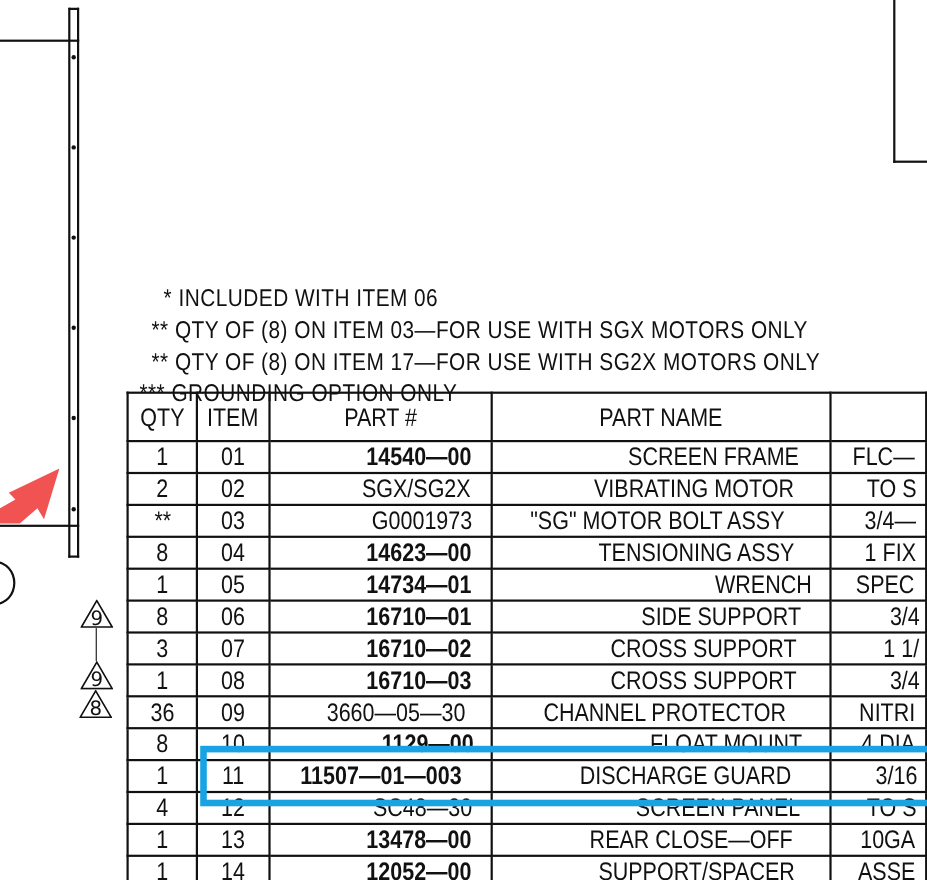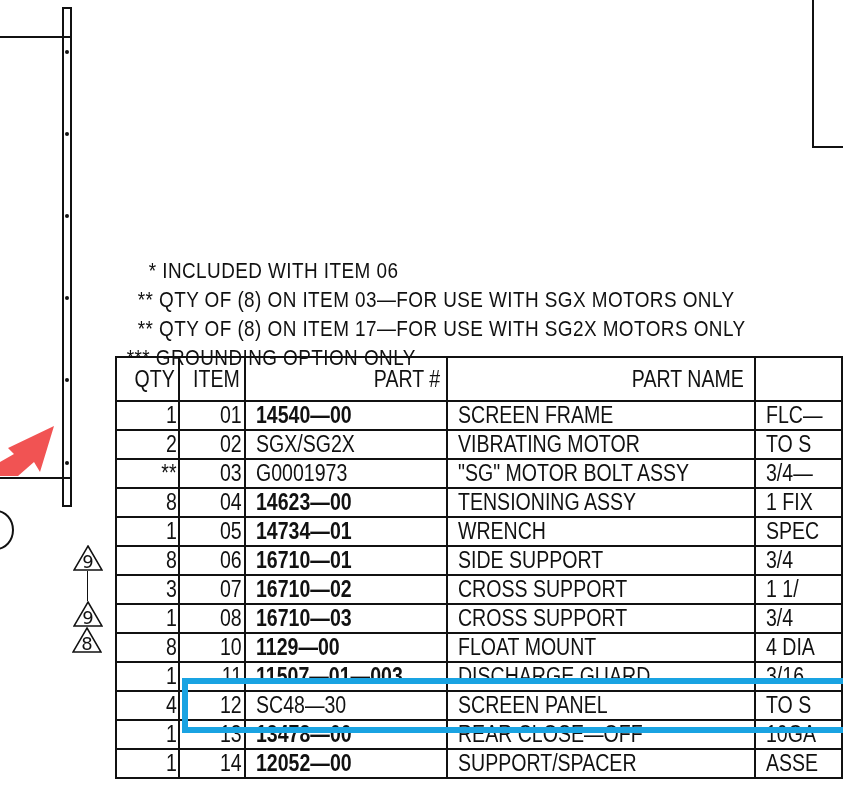--- a/index.html
+++ b/index.html
@@ -18,22 +18,22 @@
   .note { position:absolute; left:0; font-size:22px; letter-spacing:0.5px; white-space:pre;
           font-family:"Liberation Sans", sans-serif; transform:scaleX(0.86); transform-origin:left top; color:#111; }
 
   
   table.bom { position:absolute; left:115px; top:356px; border-collapse:collapse; table-layout:fixed; }
   table.bom td, table.bom th {
     border:2px solid #111; padding:0; height:27px; line-height:27px; overflow:hidden; white-space:nowrap;
     font-family:"Liberation Sans", sans-serif; font-weight:normal; font-size:23px; color:#111;
   }
   table.bom th { height:42px; line-height:42px; }
-  .c { text-align:right; }
-  .l { text-align:left; padding-left:10px !important; }
+  .c { text-align:center; }
+  .l { text-align:right; padding-left:10px !important; }
   .txt { display:inline-block; transform:scaleX(0.85); transform-origin:left center; }
   .txtc { display:inline-block; transform:scaleX(0.85); transform-origin:center center; }
   .bold { font-weight:bold; }
 
   .highlight { position:absolute; left:182px; top:678px; width:680px; height:43px;
                border:6px solid #19a3e2; box-sizing:content-box; pointer-events:none; }
 
   .tri { position:absolute; width:30px; height:26px; }
   .tri svg { width:30px; height:26px; display:block; }
 </style>
@@ -167,20 +167,27 @@
         <td class="l"><span class="txt">1 1/</span></td>
       </tr>
       <tr>
         <td class="c"><span class="txtc">1</span></td>
         <td class="c"><span class="txtc">08</span></td>
         <td class="l"><span class="txt bold">16710—03</span></td>
         <td class="l"><span class="txt">CROSS SUPPORT</span></td>
         <td class="l"><span class="txt">3/4</span></td>
       </tr>
       <tr>
+        <td class="c"><span class="txtc">36</span></td>
+        <td class="c"><span class="txtc">09</span></td>
+        <td class="l"><span class="txt">3660—05—30</span></td>
+        <td class="l"><span class="txt">CHANNEL PROTECTOR</span></td>
+        <td class="l"><span class="txt">NITRI</span></td>
+      </tr>
+      <tr>
         <td class="c"><span class="txtc">8</span></td>
         <td class="c"><span class="txtc">10</span></td>
         <td class="l"><span class="txt bold">1129—00</span></td>
         <td class="l"><span class="txt">FLOAT MOUNT</span></td>
         <td class="l"><span class="txt">4 DIA</span></td>
       </tr>
       <tr>
         <td class="c"><span class="txtc">1</span></td>
         <td class="c"><span class="txtc">11</span></td>
         <td class="l"><span class="txt bold">11507—01—003</span></td>

